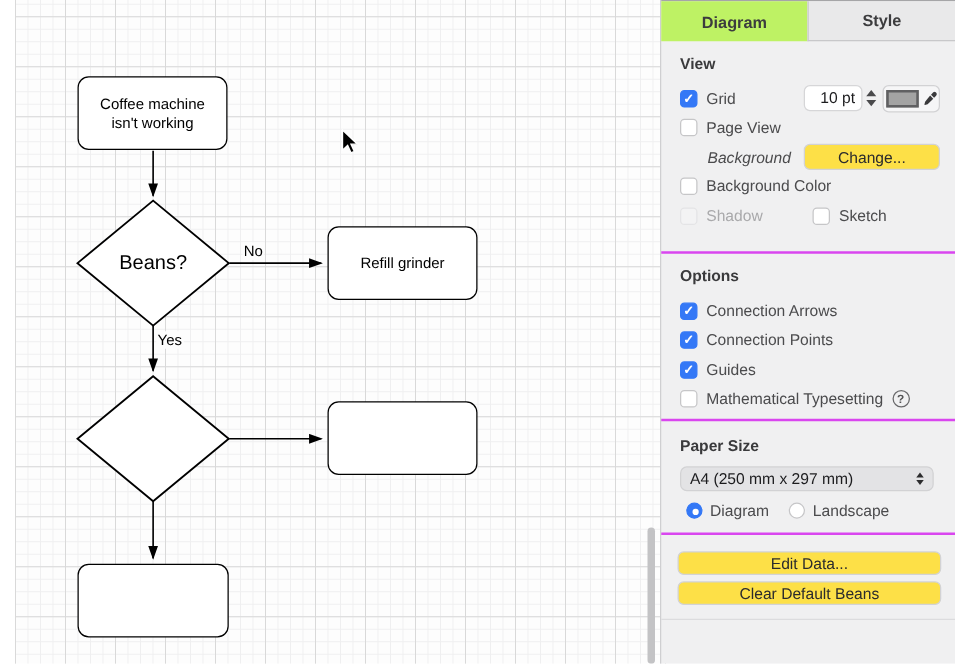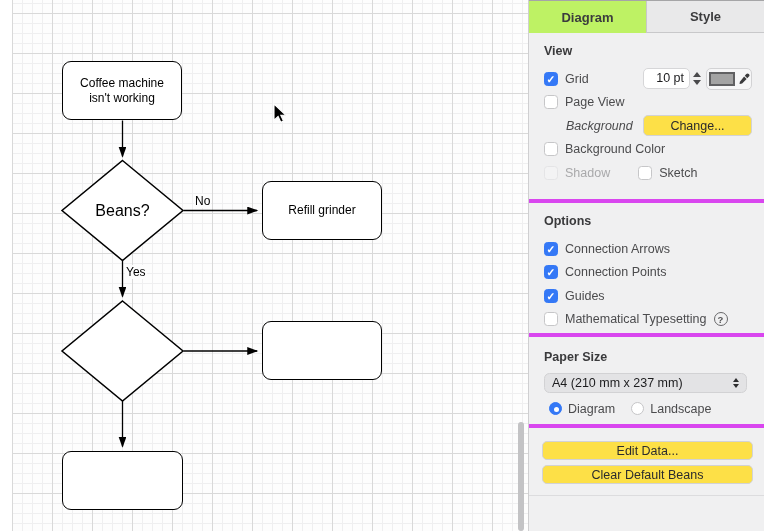--- a/index.html
+++ b/index.html
@@ -41,21 +41,21 @@
     font-size: 12.5px; color: #4b4b4d;
   }
   .tabbar { display: flex; height: 33px; border-top: 1px solid #a5a5a7; }
   .tab {
     flex: 1; display: flex; align-items: center; justify-content: center;
     font-weight: bold; font-size: 13px; color: #3c3c3e; cursor: default;
   }
   .tab.active { background: #bef264; }
   .tab.inactive { background: #e9e9ea; border-left: 1px solid #c8c8ca; border-bottom: 1px solid #c8c8ca; }
 
-  .section { padding: 11px 12px 14px 15px; border-bottom: 4px solid #d946ef; }
+  .section { padding: 11px 12px 14px 15px; border-bottom: 2px solid #d946ef; }
   .section-heading { font-weight: bold; font-size: 12.5px; color: #3a3a3c; margin-bottom: 9px; }
 
   .row { display: flex; align-items: center; height: 23.5px; }
   .checkbox {
     width: 14px; height: 14px; border-radius: 3.5px; flex: 0 0 auto;
     background: #fff; border: 1px solid #c6c6c8; position: relative;
   }
   .checkbox.checked { background: #3478f6; border-color: #3478f6; }
   .checkbox.checked::after {
     content: "✓"; position: absolute; left: 0; top: 0; width: 12px; height: 12px;
@@ -80,21 +80,21 @@
   }
   .swatch { width: 26px; height: 14px; background: #a3a3a3; border: 2px solid #606062; }
 
   .btn {
     background: #fde047; border: 1px solid #d2d2d4; border-radius: 5px;
     font-family: "Liberation Sans", sans-serif; font-size: 12.5px; color: #2b2b2d;
     display: flex; align-items: center; justify-content: center;
   }
   .change-btn { margin-left: auto; width: 109px; height: 21px; }
 
-  .sketch-group { display: flex; align-items: center; margin-left: 28px; }
+  .sketch-group { display: flex; align-items: center; margin-left: 40px; }
 
   .help-circle {
     width: 14px; height: 14px; border: 1.3px solid #68686a; border-radius: 50%;
     margin-left: 7px; display: flex; align-items: center; justify-content: center;
     font-size: 9.5px; font-weight: bold; color: #525254;
   }
 
   .select {
     width: 203px; height: 20px; background: #e3e3e5; border: 1px solid #d2d2d4; border-radius: 5.5px;
     display: flex; align-items: center; padding: 0 7px; color: #1c1c1e;
@@ -242,21 +242,21 @@
         <div class="checkbox"></div>
         <span class="row-label">Mathematical Typesetting</span>
         <span class="help-circle">?</span>
       </div>
     </div>
 
     <div class="section" style="height:91px;padding-top:13px">
       <div class="section-heading">Paper Size</div>
 
       <div class="select">
-        <span>A4 (210 mm x 237 mm)</span>
+        <span>A4 (250 mm x 297 mm)</span>
         <div class="select-arrows">
           <div class="sel-up"></div>
           <div class="sel-down"></div>
         </div>
       </div>
 
       <div class="radio-row">
         <div class="radio selected"></div>
         <span class="radio-label">Diagram</span>
         <div class="radio radio-gap"></div>

